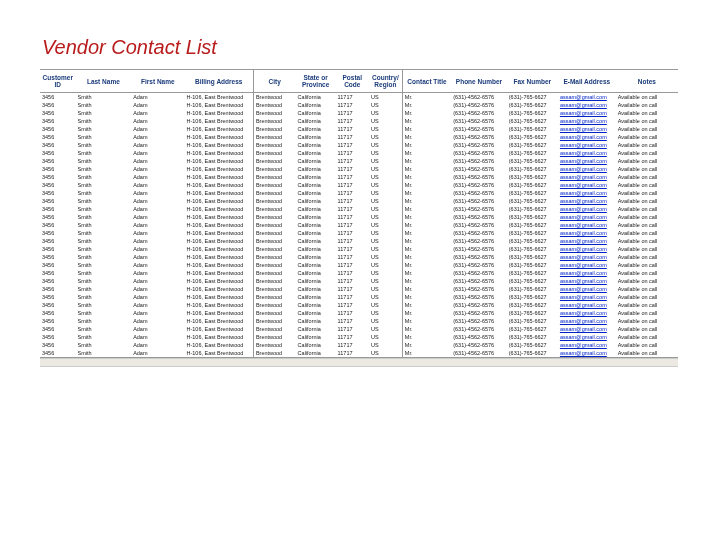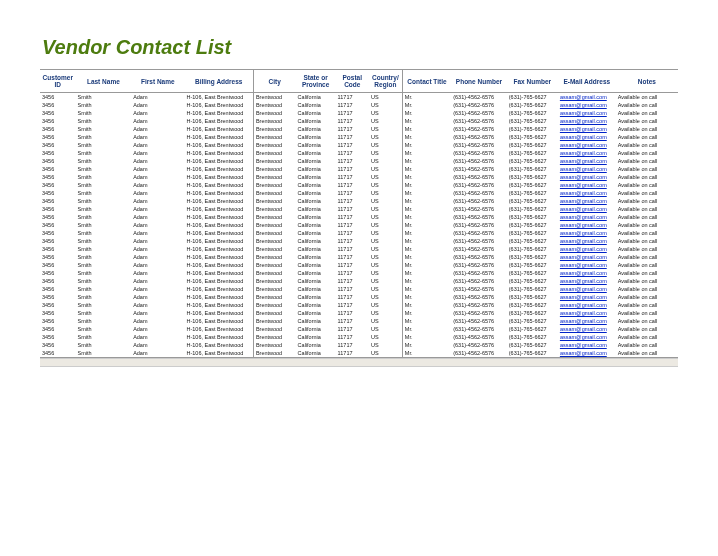--- a/index.html
+++ b/index.html
@@ -13,23 +13,23 @@
   }
   .sheet {
     position: absolute;
     left: 40px;
     top: 30px;
     width: 638px;
     background: #fff;
     border-bottom: 1px solid #ccc;
   }
   .title {
-    color: #4d7c0f;
+    color: #b91c1c;
     font-size: 20px;
-    font-weight: bold;
+    font-weight: normal;
     font-style: italic;
     padding: 6px 2px 10px 2px;
   }
   table {
     border-collapse: collapse;
     width: 100%;
     table-layout: fixed;
     font-size: 5.5px;
   }
   thead th {

